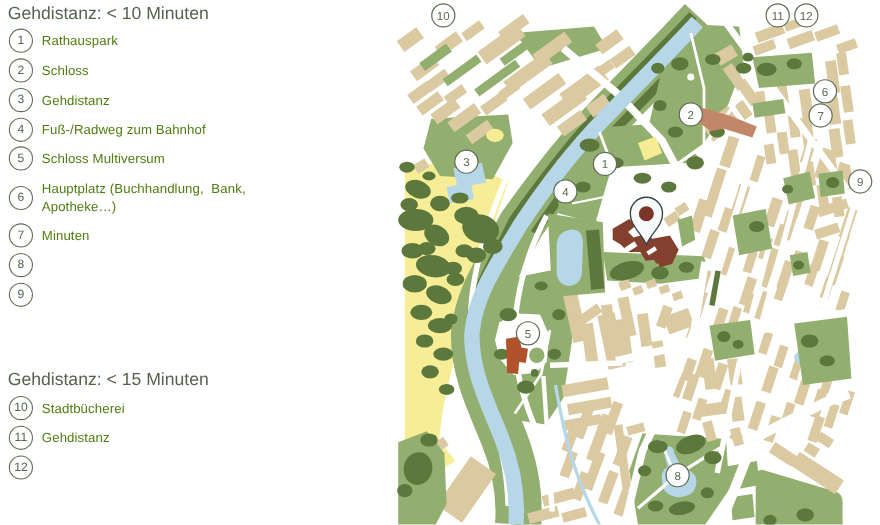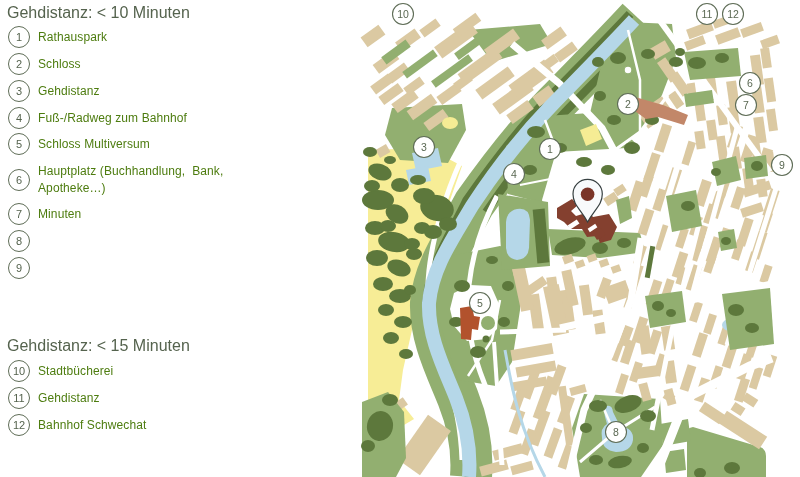--- a/index.html
+++ b/index.html
@@ -67,21 +67,20 @@
     <span class="txt">Stadtbücherei</span>
   </div>
 
 <div class="item" style="top:387px;">
     <span class="num">11</span>
     <span class="txt">Gehdistanz</span>
   </div>
 
 <div class="item" style="top:414px;">
     <span class="num">12</span>
-    <span class="txt">Bahnhof Schwechat</span>
   </div>
 
 <svg id="map" width="440" height="477" viewBox="360 0 440 477" style="position:absolute;left:360px;top:0;">
 
 <g>
       <path d="M368,150 L428,148 L462,166 L450,200 L434,240 L424,285 L412,330 L403,370 L399,400 L414,419 L394,431 L368,428 Z" fill="#f7ed96"></path>
     </g>
 
 <g>
       <path d="M638,18 C 612,46 588,70 554,105 C 526,134 501,166 474,204 C 455,240 434,268 431,303 C 430,337 446,368 458,398 C 468,423 473,450 471,477" fill="none" stroke="#92af70" stroke-width="42"></path>

